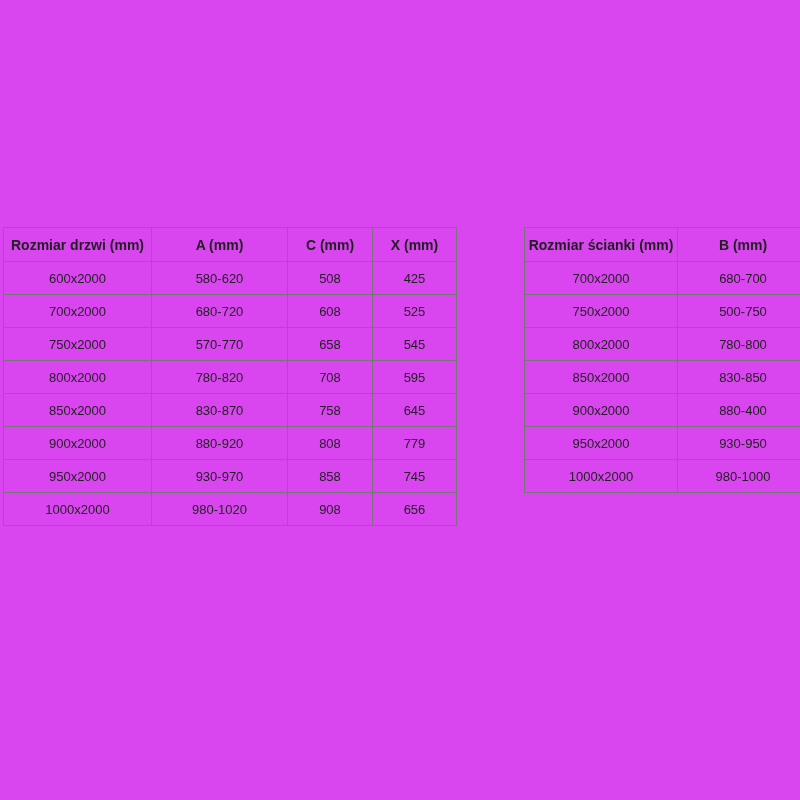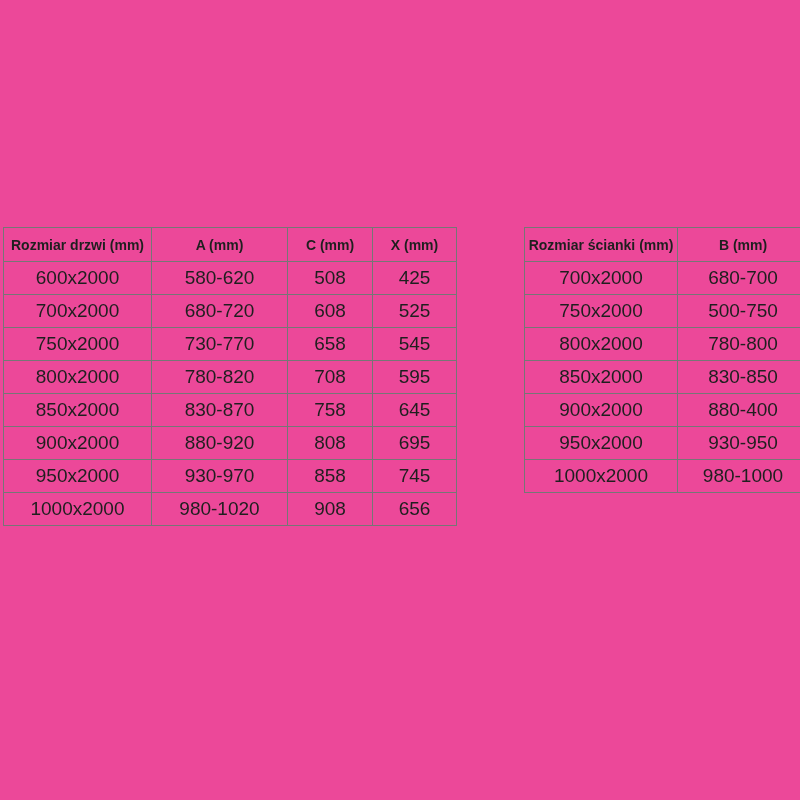--- a/index.html
+++ b/index.html
@@ -8,21 +8,21 @@
     background: #ffffff;
     width: 800px;
     height: 800px;
     font-family: "Liberation Sans", sans-serif;
     position: relative;
   }
   .page {
     position: relative;
     width: 800px;
     height: 800px;
-    background: #ec4899;
+    background: #d946ef;
   }
   table.spec {
     border-collapse: collapse;
     table-layout: fixed;
     position: absolute;
     top: 227px;
     color: #1f1f1f;
   }
   table.spec th,
   table.spec td {
@@ -34,21 +34,21 @@
     overflow: hidden;
     box-sizing: border-box;
   }
   table.spec th {
     font-weight: bold;
     font-size: 14px;
     height: 34px;
   }
   table.spec td {
     font-weight: normal;
-    font-size: 19px;
+    font-size: 13px;
     height: 33px;
   }
   #table-doors { left: 3px; width: 453px; }
   #table-wall  { left: 512px; width: 284px; margin-left: 12px; }
 </style>
 </head>
 <body>
 
 <div class="page">
 
@@ -75,41 +75,41 @@
           <td>425</td>
         </tr>
         <tr>
           <td>700x2000</td>
           <td>680-720</td>
           <td>608</td>
           <td>525</td>
         </tr>
         <tr>
           <td>750x2000</td>
-          <td>730-770</td>
+          <td>570-770</td>
           <td>658</td>
           <td>545</td>
         </tr>
         <tr>
           <td>800x2000</td>
           <td>780-820</td>
           <td>708</td>
           <td>595</td>
         </tr>
         <tr>
           <td>850x2000</td>
           <td>830-870</td>
           <td>758</td>
           <td>645</td>
         </tr>
         <tr>
           <td>900x2000</td>
           <td>880-920</td>
           <td>808</td>
-          <td>695</td>
+          <td>779</td>
         </tr>
         <tr>
           <td>950x2000</td>
           <td>930-970</td>
           <td>858</td>
           <td>745</td>
         </tr>
         <tr>
           <td>1000x2000</td>
           <td>980-1020</td>

